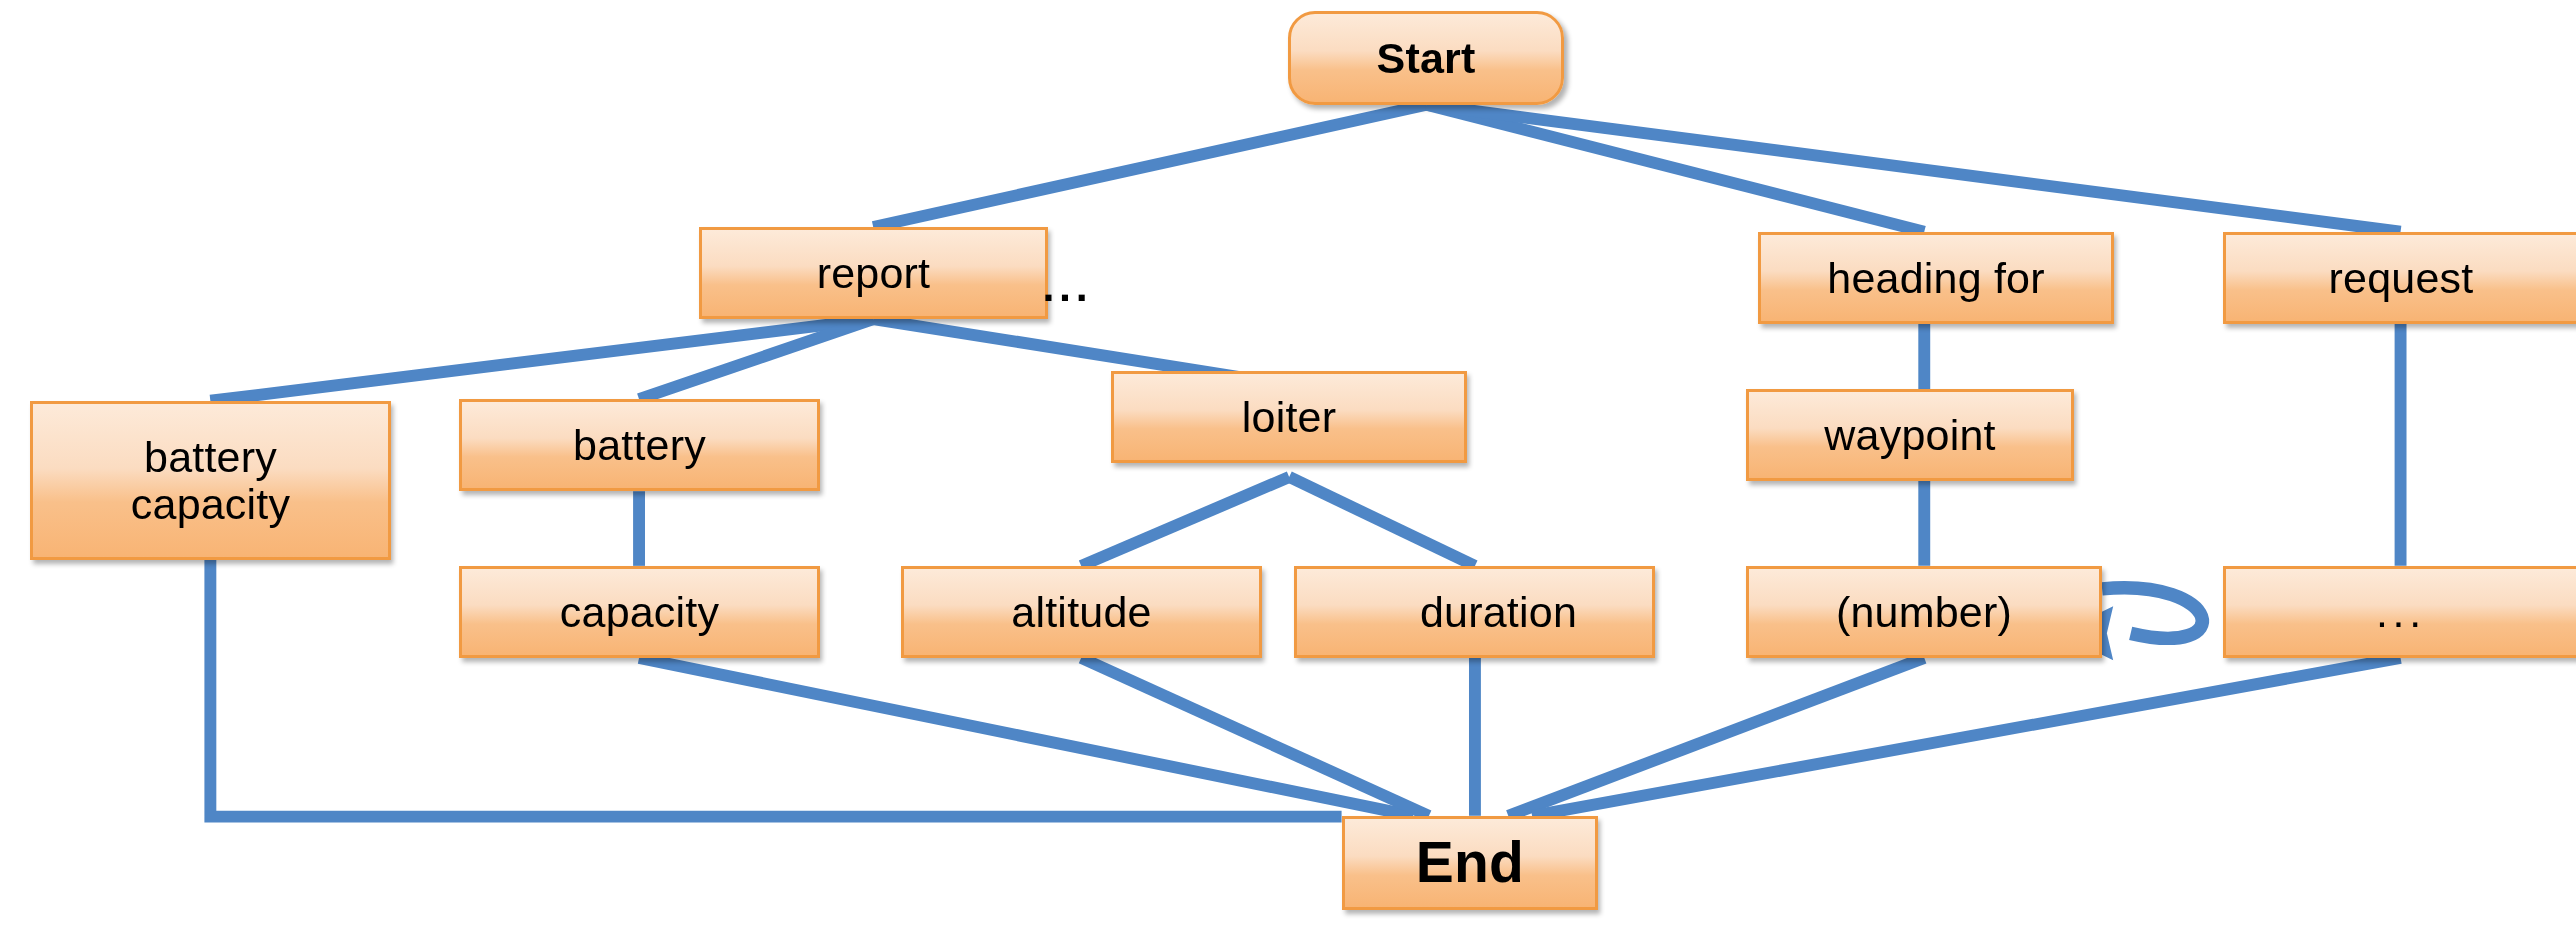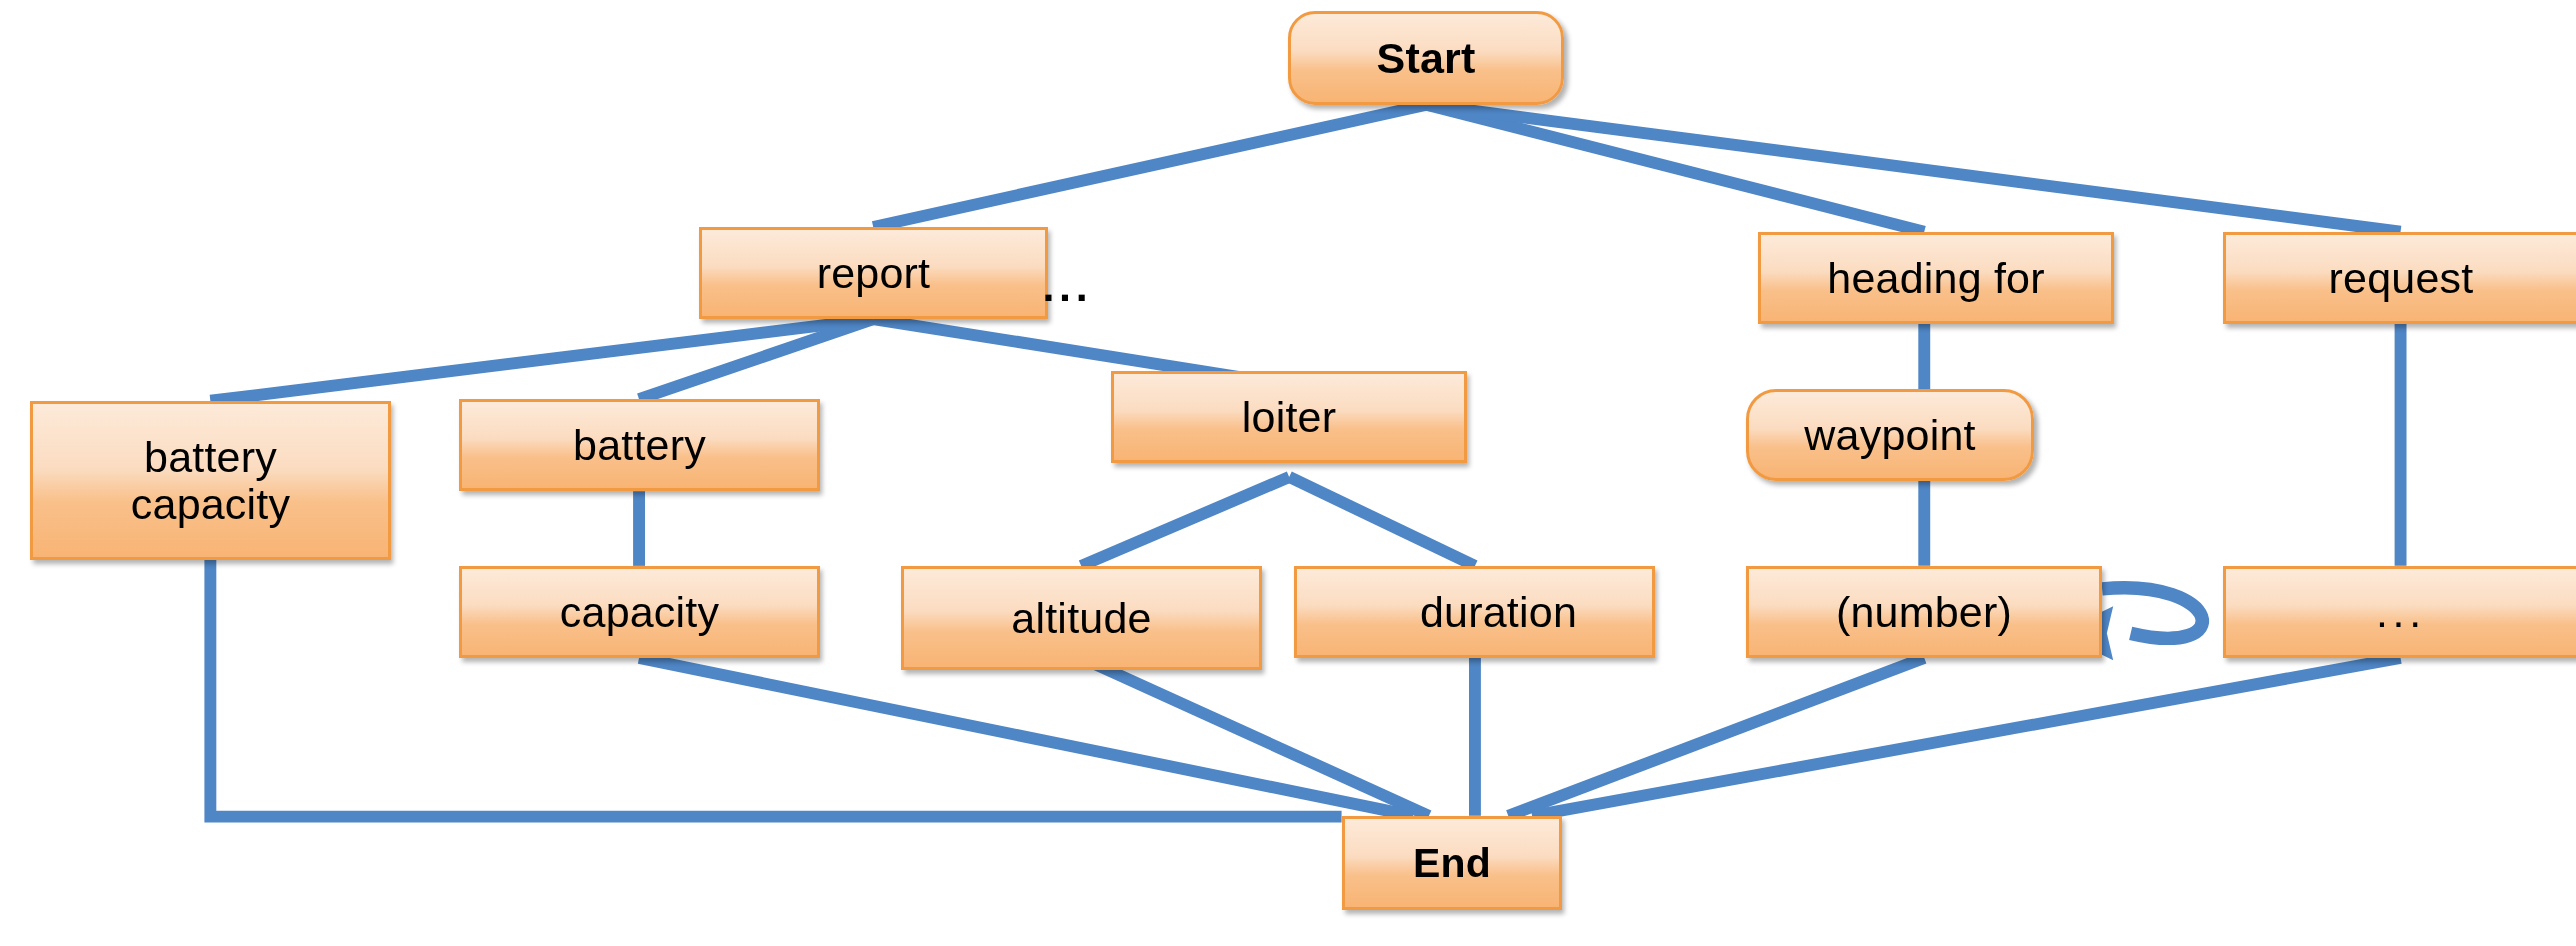--- a/index.html
+++ b/index.html
@@ -90,25 +90,25 @@
     </svg>
   <div id="node-layer">
       <div class="node bold" style="left: 1288px; top: 11px; width: 276px; height: 94px; font-size: 43px; border-color: rgb(241, 154, 66); background: linear-gradient(rgb(253, 234, 217) 0%, rgb(251, 220, 193) 42%, rgb(249, 192, 138) 64%, rgb(248, 180, 116) 100%); border-radius: 27px;"><span>Start</span></div>
       <div class="node" style="left: 699px; top: 227px; width: 349px; height: 92px; font-size: 43px; border-color: rgb(241, 154, 66); background: linear-gradient(rgb(253, 234, 217) 0%, rgb(251, 220, 193) 42%, rgb(249, 192, 138) 64%, rgb(248, 180, 116) 100%); text-align: right;"><span>report</span></div>
       <div class="node" style="left: 1746px; top: 232px; width: 356px; height: 92px; font-size: 43px; border-color: rgb(241, 154, 66); background: linear-gradient(rgb(253, 234, 217) 0%, rgb(251, 220, 193) 42%, rgb(249, 192, 138) 64%, rgb(248, 180, 116) 100%); margin-left: 12px;"><span>heading for</span></div>
       <div class="node" style="left: 2223px; top: 232px; width: 356px; height: 92px; font-size: 43px; border-color: rgb(241, 154, 66); background: linear-gradient(rgb(253, 234, 217) 0%, rgb(251, 220, 193) 42%, rgb(249, 192, 138) 64%, rgb(248, 180, 116) 100%);"><span>request</span></div>
       <div class="node" style="left: 30px; top: 401px; width: 361px; height: 159px; font-size: 43px; border-color: rgb(241, 154, 66); background: linear-gradient(rgb(253, 234, 217) 0%, rgb(251, 220, 193) 42%, rgb(249, 192, 138) 64%, rgb(248, 180, 116) 100%);"><span>battery
 capacity</span></div>
       <div class="node" style="left: 459px; top: 399px; width: 361px; height: 92px; font-size: 43px; border-color: rgb(241, 154, 66); background: linear-gradient(rgb(253, 234, 217) 0%, rgb(251, 220, 193) 42%, rgb(249, 192, 138) 64%, rgb(248, 180, 116) 100%);"><span>battery</span></div>
       <div class="node" style="left: 1111px; top: 371px; width: 356px; height: 92px; font-size: 43px; border-color: rgb(241, 154, 66); background: linear-gradient(rgb(253, 234, 217) 0%, rgb(251, 220, 193) 42%, rgb(249, 192, 138) 64%, rgb(248, 180, 116) 100%);"><span>loiter</span></div>
-      <div class="node" style="left: 1746px; top: 389px; width: 288px; height: 92px; font-size: 43px; border-color: rgb(241, 154, 66); background: linear-gradient(rgb(253, 234, 217) 0%, rgb(251, 220, 193) 42%, rgb(249, 192, 138) 64%, rgb(248, 180, 116) 100%); border-radius: 30px;"><span>waypoint</span></div>
+      <div class="node" style="left: 1746px; top: 389px; width: 328px; height: 92px; font-size: 43px; border-color: rgb(241, 154, 66); background: linear-gradient(rgb(253, 234, 217) 0%, rgb(251, 220, 193) 42%, rgb(249, 192, 138) 64%, rgb(248, 180, 116) 100%);"><span>waypoint</span></div>
       <div class="node" style="left: 459px; top: 566px; width: 361px; height: 92px; font-size: 43px; border-color: rgb(241, 154, 66); background: linear-gradient(rgb(253, 234, 217) 0%, rgb(251, 220, 193) 42%, rgb(249, 192, 138) 64%, rgb(248, 180, 116) 100%);"><span>capacity</span></div>
-      <div class="node" style="left: 901px; top: 566px; width: 361px; height: 104px; font-size: 43px; border-color: rgb(241, 154, 66); background: linear-gradient(rgb(253, 234, 217) 0%, rgb(251, 220, 193) 42%, rgb(249, 192, 138) 64%, rgb(248, 180, 116) 100%);"><span>altitude</span></div>
+      <div class="node" style="left: 901px; top: 566px; width: 361px; height: 92px; font-size: 43px; border-color: rgb(241, 154, 66); background: linear-gradient(rgb(253, 234, 217) 0%, rgb(251, 220, 193) 42%, rgb(249, 192, 138) 64%, rgb(248, 180, 116) 100%);"><span>altitude</span></div>
       <div class="node" style="left: 1294px; top: 566px; width: 361px; height: 92px; font-size: 43px; border-color: rgb(241, 154, 66); background: linear-gradient(rgb(253, 234, 217) 0%, rgb(251, 220, 193) 42%, rgb(249, 192, 138) 64%, rgb(248, 180, 116) 100%); padding-left: 48px;"><span>duration</span></div>
       <div class="node" style="left: 1746px; top: 566px; width: 356px; height: 92px; font-size: 43px; border-color: rgb(241, 154, 66); background: linear-gradient(rgb(253, 234, 217) 0%, rgb(251, 220, 193) 42%, rgb(249, 192, 138) 64%, rgb(248, 180, 116) 100%);"><span>(number)</span></div>
       <div class="node ellipsis-node" style="left: 2223px; top: 566px; width: 356px; height: 92px; font-size: 43px; border-color: rgb(241, 154, 66); background: linear-gradient(rgb(253, 234, 217) 0%, rgb(251, 220, 193) 42%, rgb(249, 192, 138) 64%, rgb(248, 180, 116) 100%);"><span>...</span></div>
-      <div class="node bold" style="left: 1342px; top: 816px; width: 220px; height: 94px; font-size: 41px; border-color: rgb(241, 154, 66); background: linear-gradient(rgb(253, 234, 217) 0%, rgb(251, 220, 193) 42%, rgb(249, 192, 138) 64%, rgb(248, 180, 116) 100%);"><span>End</span></div>
+      <div class="node bold" style="left: 1342px; top: 816px; width: 256px; height: 94px; font-size: 57px; border-color: rgb(241, 154, 66); background: linear-gradient(rgb(253, 234, 217) 0%, rgb(251, 220, 193) 42%, rgb(249, 192, 138) 64%, rgb(248, 180, 116) 100%);"><span>End</span></div>
     </div>
   <div id="label-layer">
       <div class="floating-label" style="left: 1024px; top: 262px; width: 87px; height: 48px;">...</div>
     </div>
 </div>
 
 
 </body></html>

